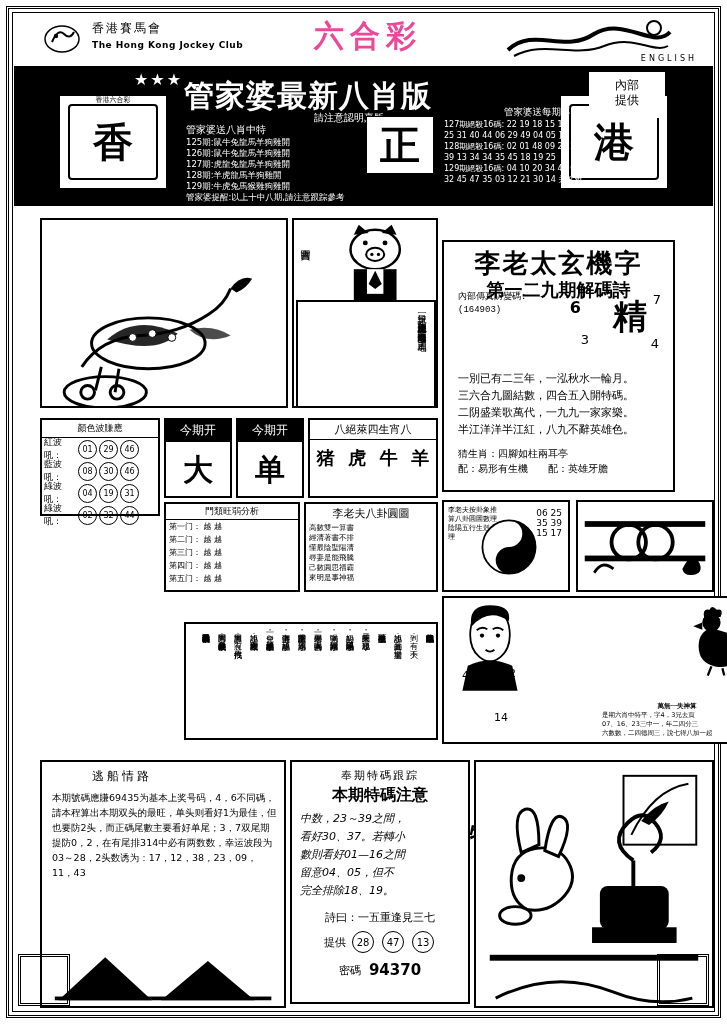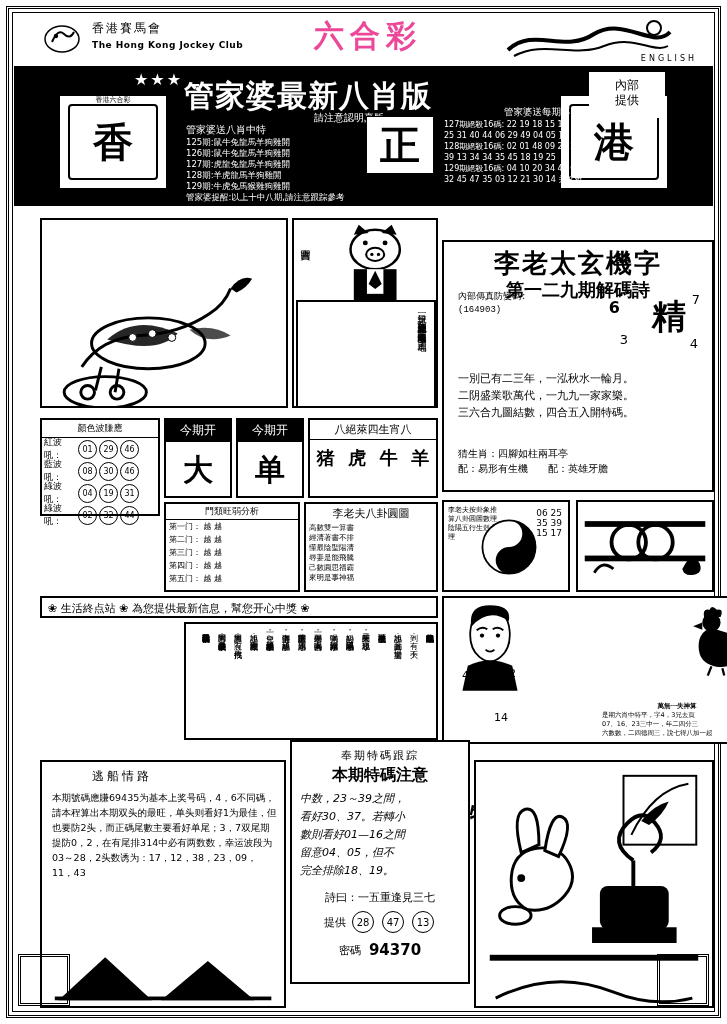--- a/index.html
+++ b/index.html
@@ -41,21 +41,21 @@
   .box{position:absolute;border:2px solid #000;box-sizing:border-box;background:#fff;}
 
   
   .panelA{left:40px;top:218px;width:248px;height:190px;}
   .panelB{left:292px;top:218px;width:146px;height:190px;}
   .panelC{left:296px;top:300px;width:140px;height:108px;}
 
   .panelA svg, .panelB svg{display:block;}
 
   
-  .oracle{left:442px;top:240px;width:272px;height:252px;}
+  .oracle{left:442px;top:240px;width:233px;height:252px;}
   .oracle .ttl{position:absolute;left:0;top:4px;width:100%;text-align:center;font-size:26px;font-weight:bold;letter-spacing:2px;}
   .oracle .ttl2{position:absolute;left:0;top:36px;width:100%;text-align:center;font-size:18px;font-weight:bold;}
   .oracle .code{position:absolute;left:14px;top:49px;font-size:9px;line-height:13px;font-family:Liberation Mono, monospace;}
   .oracle .big{position:absolute;right:26px;top:52px;font-size:34px;font-weight:bold;}
   .oracle .n6{position:absolute;right:92px;top:56px;font-size:16px;font-weight:bold;}
   .oracle .n7{position:absolute;right:12px;top:50px;font-size:13px;}
   .oracle .n3{position:absolute;right:84px;top:90px;font-size:13px;}
   .oracle .n4{position:absolute;right:14px;top:94px;font-size:13px;}
   .oracle .poem{position:absolute;left:14px;top:128px;width:244px;font-size:11px;line-height:17px;}
   .oracle .foot{position:absolute;left:14px;bottom:14px;width:244px;font-size:10px;line-height:15px;}
@@ -106,21 +106,21 @@
   .lady .n1{position:absolute;left:18px;bottom:60px;font-size:11px;}
   .lady .n2{position:absolute;left:58px;bottom:62px;font-size:11px;}
   .lady .n3{position:absolute;left:50px;bottom:18px;font-size:11px;}
   .lady .vt{position:absolute;right:6px;top:4px;width:120px;font-size:6.5px;line-height:8px;writing-mode:vertical-rl;text-orientation:upright;height:86px;}
   .lady .ft{position:absolute;right:4px;bottom:4px;width:150px;font-size:6.5px;line-height:9px;}
 
   
   .bl{left:40px;top:760px;width:246px;height:248px;}
   .bl .h{position:absolute;left:50px;top:6px;font-size:12px;letter-spacing:3px;}
   .bl .tx{position:absolute;left:10px;top:28px;width:226px;font-size:9.5px;line-height:15px;}
-  .bm{left:290px;top:740px;width:180px;height:244px;}
+  .bm{left:290px;top:760px;width:180px;height:244px;}
   .bm .h1{font-size:11px;text-align:center;padding-top:6px;letter-spacing:2px;}
   .bm .h2{font-size:16px;text-align:center;font-weight:bold;padding-top:2px;}
   .bm .tx{font-size:11px;line-height:18px;padding:4px 8px;font-style:italic;}
   .br{left:474px;top:760px;width:240px;height:248px;}
 
   .bigchar{position:absolute;font-weight:bold;}
 
   .tiny{font-size:7px;}
   .bold{font-weight:bold;}
   .ctr{text-align:center;}
@@ -246,22 +246,23 @@
       <div>內部傳真防變碼:</div>
       <div>(164903)</div>
     </div>
     <div class="n6">6</div>
     <div class="n7">7</div>
     <div class="big">精</div>
     <div class="n3">3</div>
     <div class="n4">4</div>
     <div class="poem">
       <div>一別已有二三年，一泓秋水一輪月。</div>
+      <div>三六合九圖結數，四合五入開特碼。</div>
       <div>二阴盛業歌萬代，一九九一家家樂。</div>
-      <div>三六合九圖結數，四合五入開特碼。</div>
+      <div>半江洋洋半江紅，八九不辭英雄色。</div>
     </div>
     <div class="foot">
       <div>猜生肖：四腳如柱兩耳亭</div>
       <div>配：易形有生機　　配：英雄牙膽</div>
     </div>
   </div>
 
   <div class="box waves">
     <div class="hd">顏色波賺應</div>
     <div class="wrow">
@@ -345,23 +346,20 @@
     <svg viewBox="0 0 138 92" width="134" height="88">
       <rect x="6" y="20" width="126" height="6" fill="#000"></rect>
       <rect x="6" y="56" width="126" height="6" fill="#000"></rect>
       <circle cx="52" cy="42" r="18" fill="none" stroke="#000" stroke-width="4"></circle>
       <circle cx="80" cy="42" r="18" fill="none" stroke="#000" stroke-width="4"></circle>
       <path d="M108 70 q10 -20 18 -6 q4 10 -6 12 q-10 2 -12 -6z" fill="#000"></path>
       <path d="M16 74 q8 -14 20 -4" stroke="#000" stroke-width="3" fill="none"></path>
     </svg>
   </div>
 
-  <div class="box strip">
-    <div class="tx">❀ 生活終点站 ❀ 為您提供最新信息，幫您开心中獎 ❀</div>
-  </div>
 
 
   <div class="box vtext">
     <div class="col" style="left:8px">男同事突然發現自己的手機不見了</div>
     <div class="col" style="left:24px">問男同事：你是不是拿了我的手機</div>
     <div class="col" style="left:40px">男同事說：沒有，你再找找</div>
     <div class="col" style="left:56px">小姐說：我剛才還在用</div>
     <div class="col" style="left:72px">一會兒，小姐的手機響了起來</div>
     <div class="col" style="left:88px">白酒灌下去，小姐就醉了</div>
     <div class="col" style="left:104px">下班回家的路上，小姐遇到了</div>

